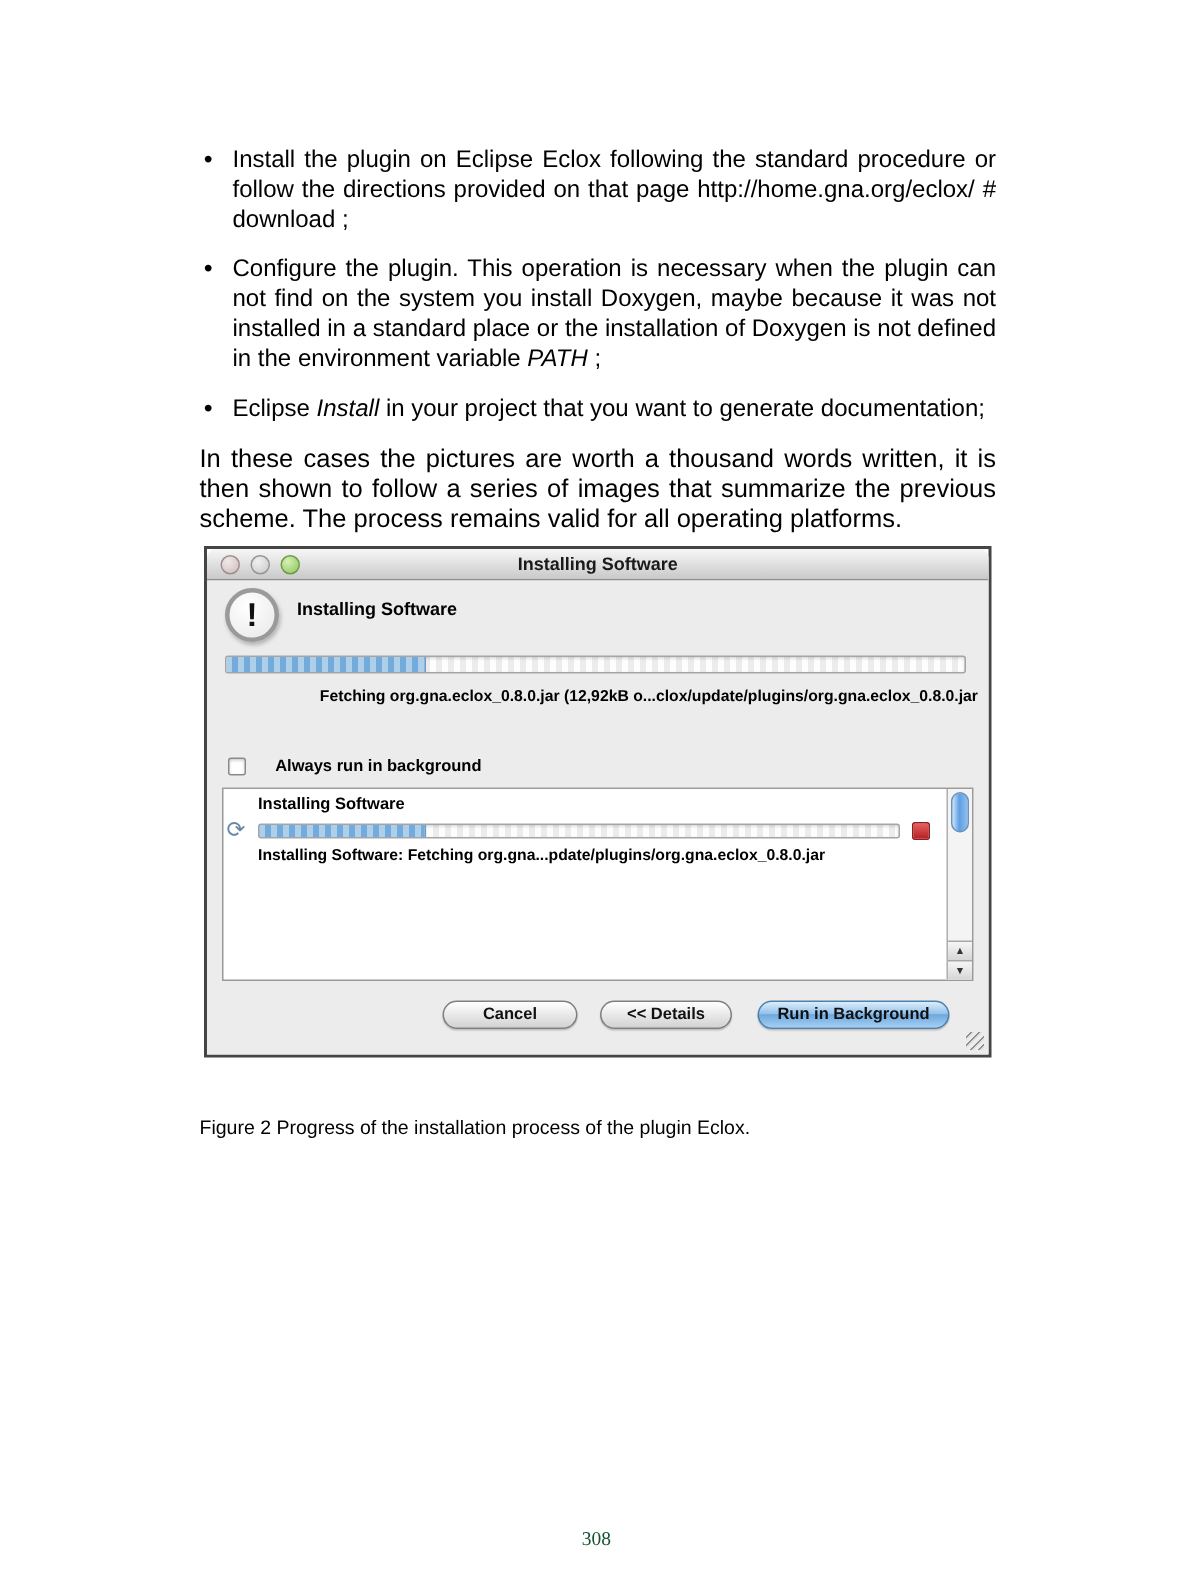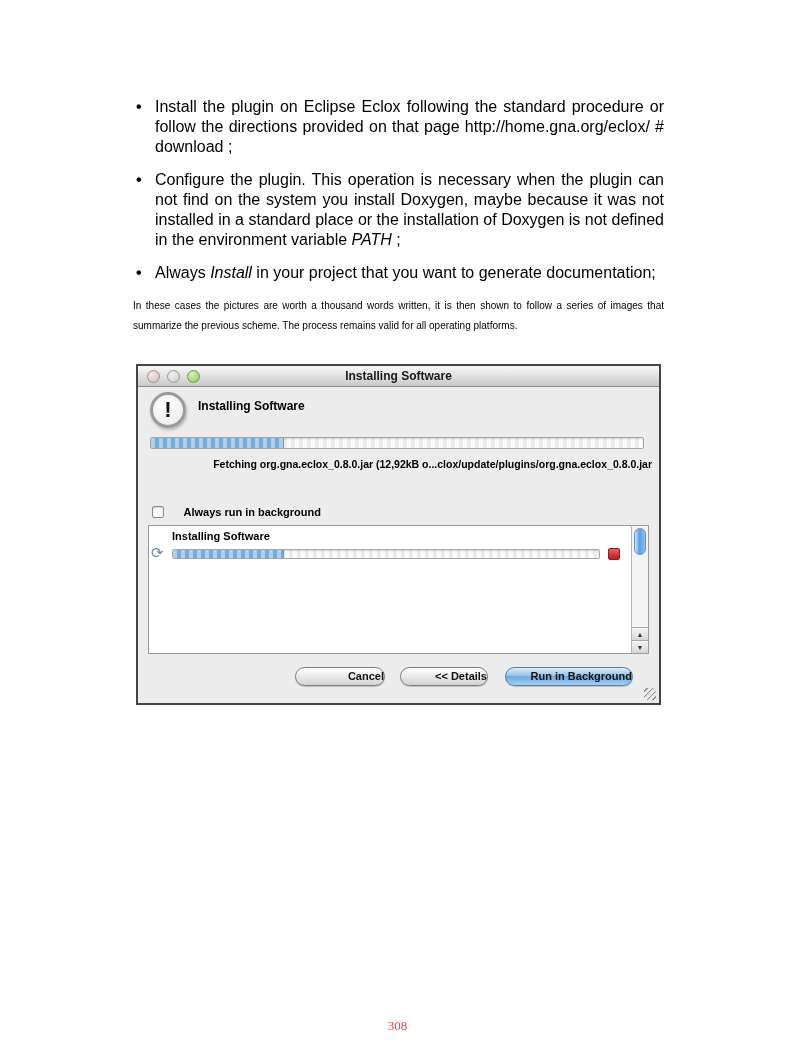--- a/index.html
+++ b/index.html
@@ -11,24 +11,24 @@
   .page { position:relative; width:795px; height:1063px; overflow:hidden; background:#fff; }
 
   
   .text-block { position:absolute; left:133px; top:97px; width:531px; }
   ul.bullets { list-style:none; }
   ul.bullets li {
     position:relative; padding-left:22px; margin-bottom:13px;
     font-size:16px; line-height:20px; text-align:justify;
   }
   ul.bullets li::before { content:"\2022"; position:absolute; left:3px; top:0; font-weight:bold; }
-  .para { font-size:10px; line-height:20px; text-align:justify; margin-top:13px; }
+  .para { font-size:17px; line-height:20px; text-align:justify; margin-top:13px; }
   .caption { position:absolute; left:133px; top:744px; width:531px; font-size:13px; }
   .pageno { position:absolute; left:0; right:0; top:1018px; text-align:center;
-            font-family:"Liberation Serif", serif; font-size:13px; color:#ef4444; }
+            font-family:"Liberation Serif", serif; font-size:13px; color:#14532d; }
   i { }
 
   
   .figure {
     position:absolute; left:136px; top:364px; width:525px; height:341px;
     border:2px solid #454545; background:#ffffff;
   }
   .window {
     position:absolute; left:0; top:0; right:0; bottom:0;
     background:#ececec; border-radius:6px 6px 0 0; overflow:hidden;
@@ -107,21 +107,21 @@
   }
   .scroll-arrows { position:absolute; left:0; right:0; bottom:0; }
   .scroll-arrow {
     height:13px; text-align:center; font-size:7px; line-height:13px; color:#333;
     background:linear-gradient(#f6f6f6, #d6d6d6); border-top:1px solid #a8a8a8;
   }
 
   .btn {
     position:absolute; top:301px; height:19px; border-radius:10px;
     background:linear-gradient(#ffffff, #d2d2d2); border:1px solid #7f7f7f;
-    font-size:11px; font-weight:bold; text-align:right; line-height:17px; color:#111;
+    font-size:11px; font-weight:bold; text-align:center; line-height:17px; color:#111;
     box-shadow:0 1px 1px rgba(0,0,0,0.2);
   }
   .btn-cancel  { left:157px; width:90px; }
   .btn-details { left:262px; width:88px; }
   .btn-primary {
     left:367px; width:128px;
     background:linear-gradient(#dcedfb 0%, #94c3ec 45%, #6ea9dd 50%, #a5cff2 100%);
     border:1px solid #4f81ad;
   }
   .grip {
@@ -136,21 +136,21 @@
 
   <div class="text-block">
     <ul class="bullets">
       <li>
         <span>Install the plugin on Eclipse Eclox following the standard procedure or follow the directions provided on that page http://home.gna.org/eclox/ # download ;</span>
       </li>
       <li>
         <span>Configure the plugin. This operation is necessary when the plugin can not find on the system you install Doxygen, maybe because it was not installed in a standard place or the installation of Doxygen is not defined in the environment variable </span><i>PATH</i><span> ;</span>
       </li>
       <li>
-        <span>Always </span><i>Install</i><span> in your project that you want to generate documentation;</span>
+        <span>Eclipse </span><i>Install</i><span> in your project that you want to generate documentation;</span>
       </li>
     </ul>
     <p class="para">In these cases the pictures are worth a thousand words written, it is then shown to follow a series of images that summarize the previous scheme. The process remains valid for all operating platforms.</p>
   </div>
 
   <div class="figure">
     <div class="window">
 
       <div class="titlebar">
         <span class="tl close"></span>
@@ -173,33 +173,35 @@
         <span class="checkbox-label">Always run in background</span>
       </div>
 
       <div class="panel">
         <div class="task-name">Installing Software</div>
         <div class="spinner-icon">⟳</div>
         <div class="progress-track task-progress">
           <div class="progress-fill" style="width: 26%;"></div>
         </div>
         <div class="stop-button"></div>
+        <div class="task-detail">Installing Software: Fetching org.gna...pdate/plugins/org.gna.eclox_0.8.0.jar</div>
 
         <div class="scrollbar">
           <div class="scroll-thumb"></div>
           <div class="scroll-arrows">
             <div class="scroll-arrow">▲</div>
             <div class="scroll-arrow">▼</div>
           </div>
         </div>
       </div>
 
       <div class="btn btn-cancel">Cancel</div>
       <div class="btn btn-details">&lt;&lt; Details</div>
       <div class="btn btn-primary">Run in Background</div>
 
       <div class="grip"></div>
     </div>
   </div>
 
+  <div class="caption">Figure 2 Progress of the installation process of the plugin Eclox.</div>
   <div class="pageno">308</div>
 
 </div>
 
 </body></html>

